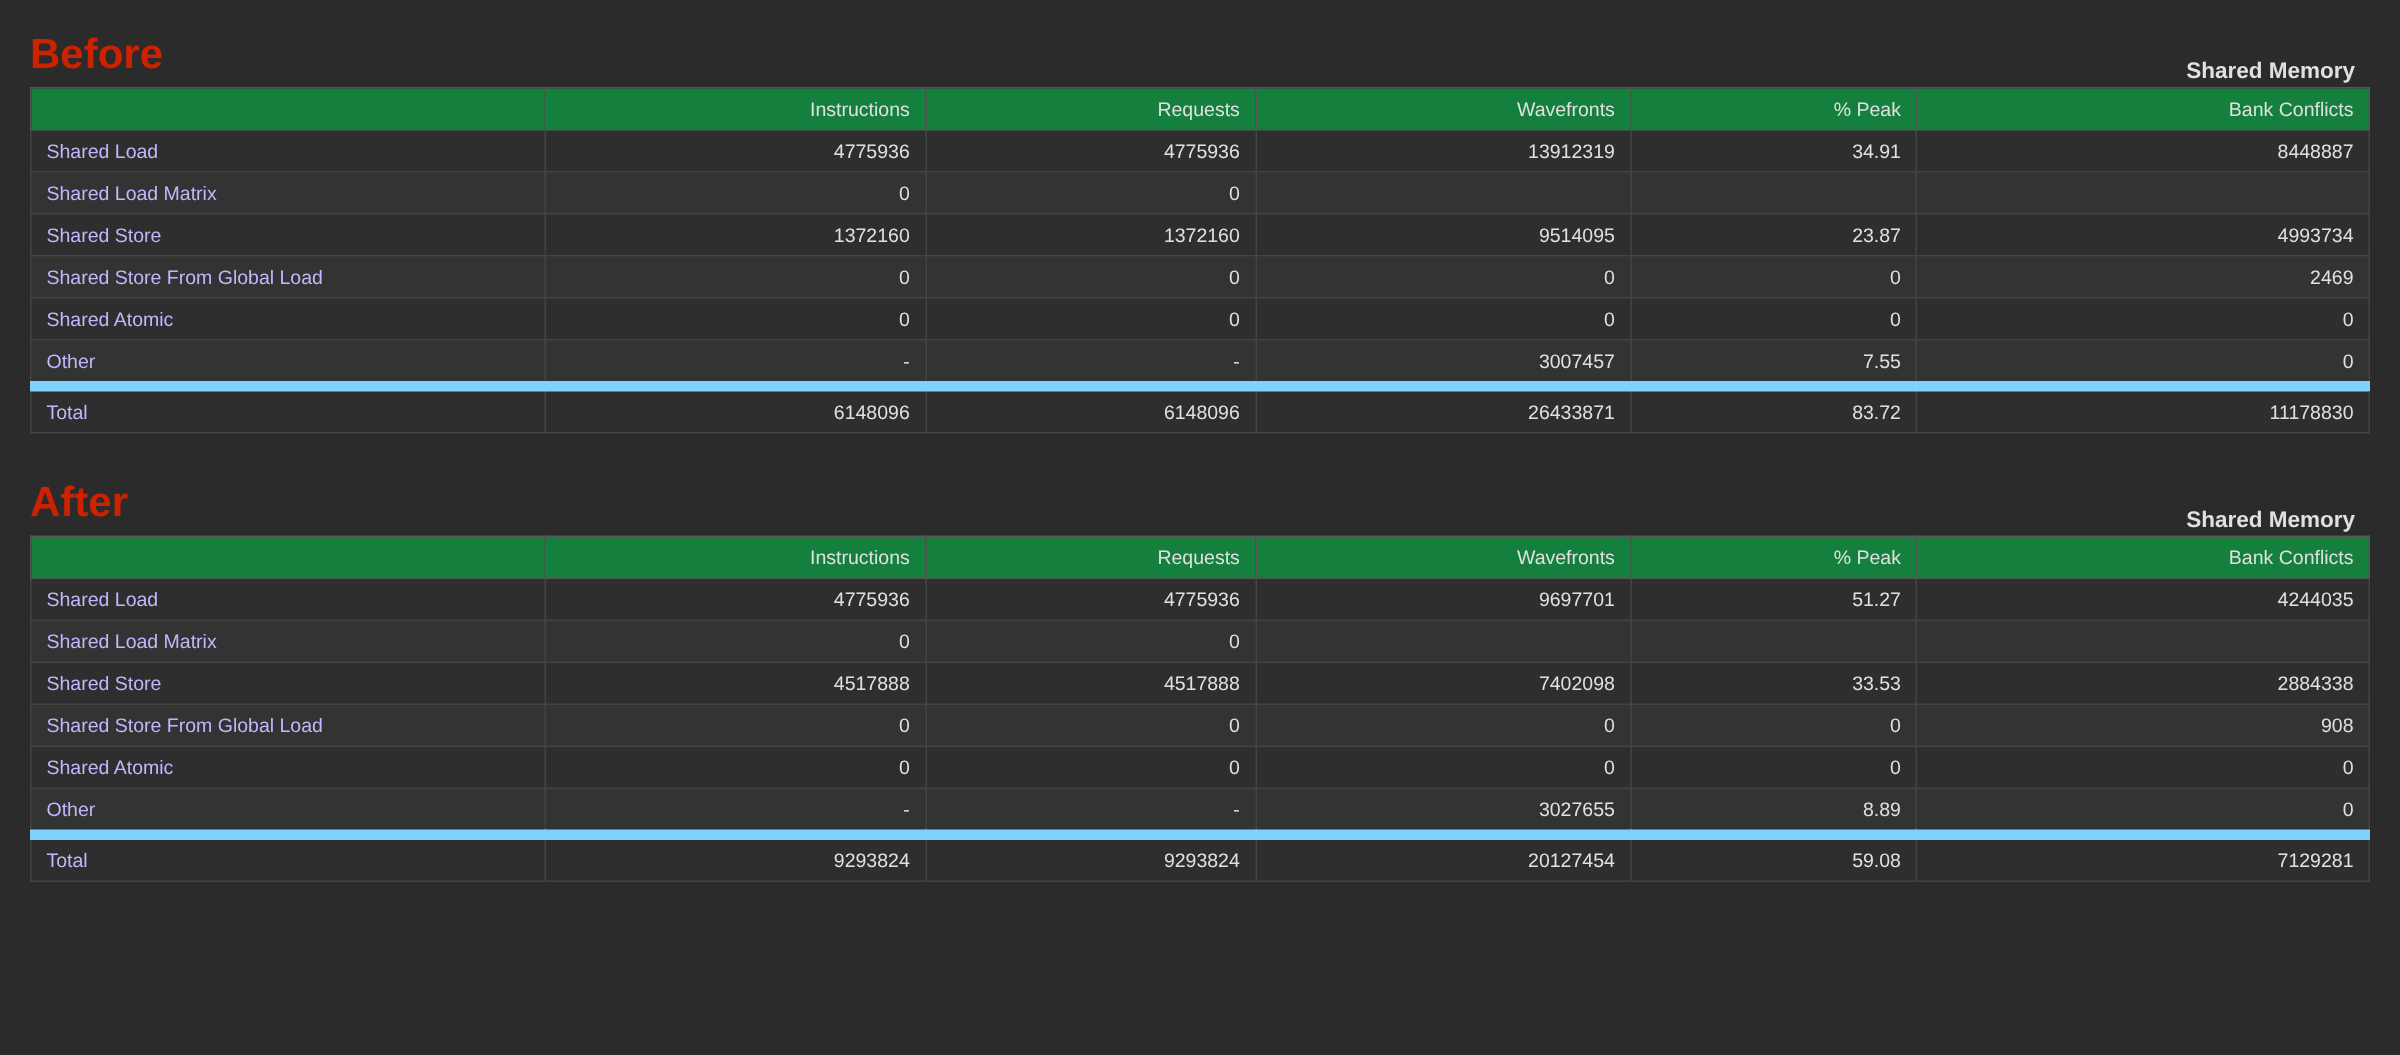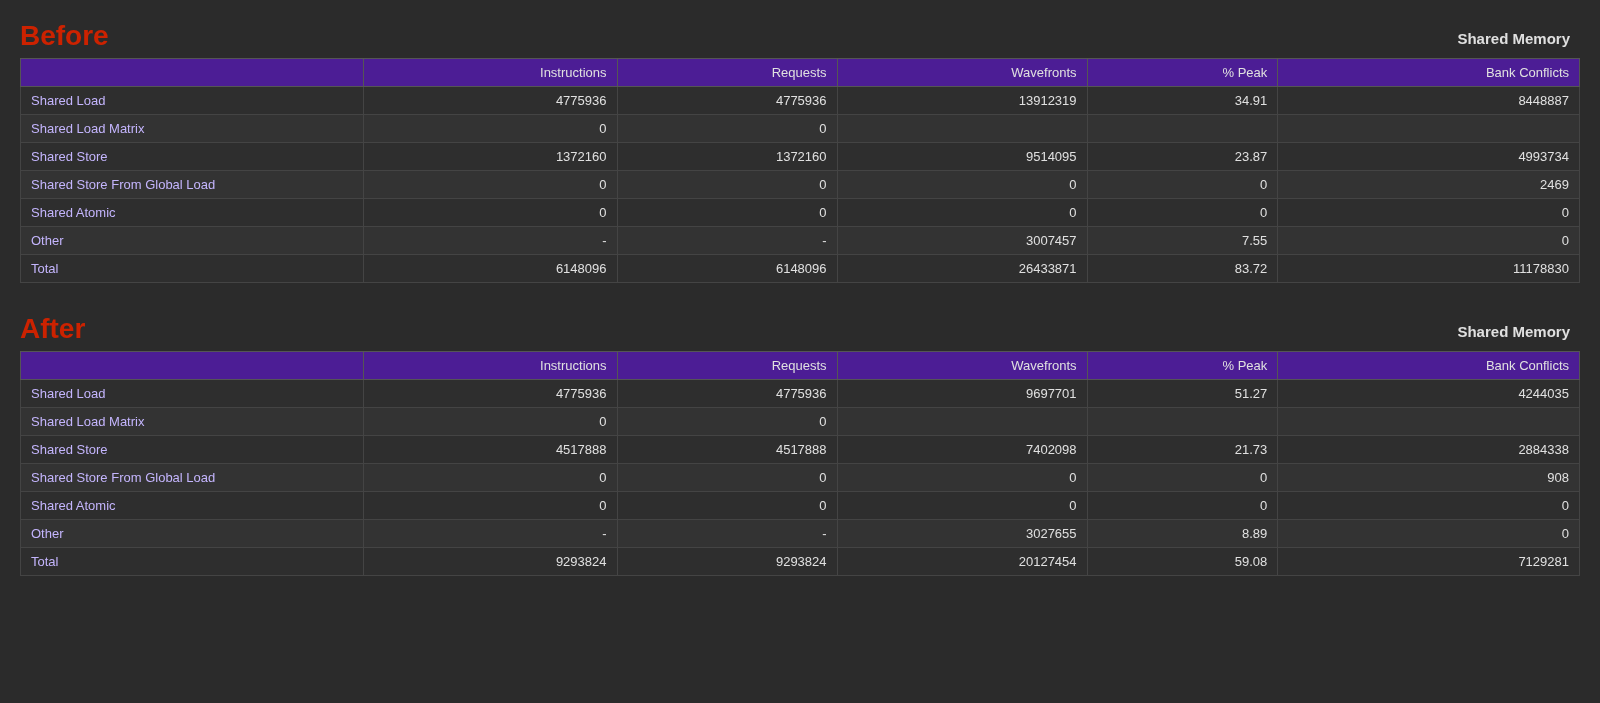--- a/index.html
+++ b/index.html
@@ -21,30 +21,30 @@
     .shared-memory-label {
       text-align: right;
       font-size: 15px;
       font-weight: bold;
       color: #e0e0e0;
       padding-right: 10px;
     }
     .section-header {
       display: flex;
       justify-content: space-between;
-      align-items: center;
+      align-items: flex-end;
       margin-bottom: 2px;
     }
     table {
       width: 100%;
       border-collapse: collapse;
       margin-bottom: 30px;
     }
     thead tr th {
-      background-color: #4c1d95;
+      background-color: #15803d;
       border: 1px solid #555;
       padding: 6px 10px;
       text-align: right;
       font-weight: normal;
       color: #e0e0e0;
     }
     thead tr th:first-child {
       text-align: left;
       width: 22%;
     }
@@ -59,21 +59,21 @@
       color: #c4b5fd;
     }
     tbody tr:nth-child(odd) {
       background-color: #2e2e2e;
     }
     tbody tr:nth-child(even) {
       background-color: #333333;
     }
     tbody tr:last-child {
       background-color: #2e2e2e;
-      border-top: 1px solid #7dd3fc;
+      border-top: 7px solid #7dd3fc;
     }
   </style>
 </head>
 <body>
 
 <div>
   <div class="section-header">
     <span class="section-title">Before</span>
     <span class="shared-memory-label">Shared Memory</span>
   </div>
@@ -180,21 +180,21 @@
           <td>0</td>
           <td></td>
           <td></td>
           <td></td>
         </tr>
         <tr>
           <td>Shared Store</td>
           <td>4517888</td>
           <td>4517888</td>
           <td>7402098</td>
-          <td>21.73</td>
+          <td>33.53</td>
           <td>2884338</td>
         </tr>
         <tr>
           <td>Shared Store From Global Load</td>
           <td>0</td>
           <td>0</td>
           <td>0</td>
           <td>0</td>
           <td>908</td>
         </tr>

